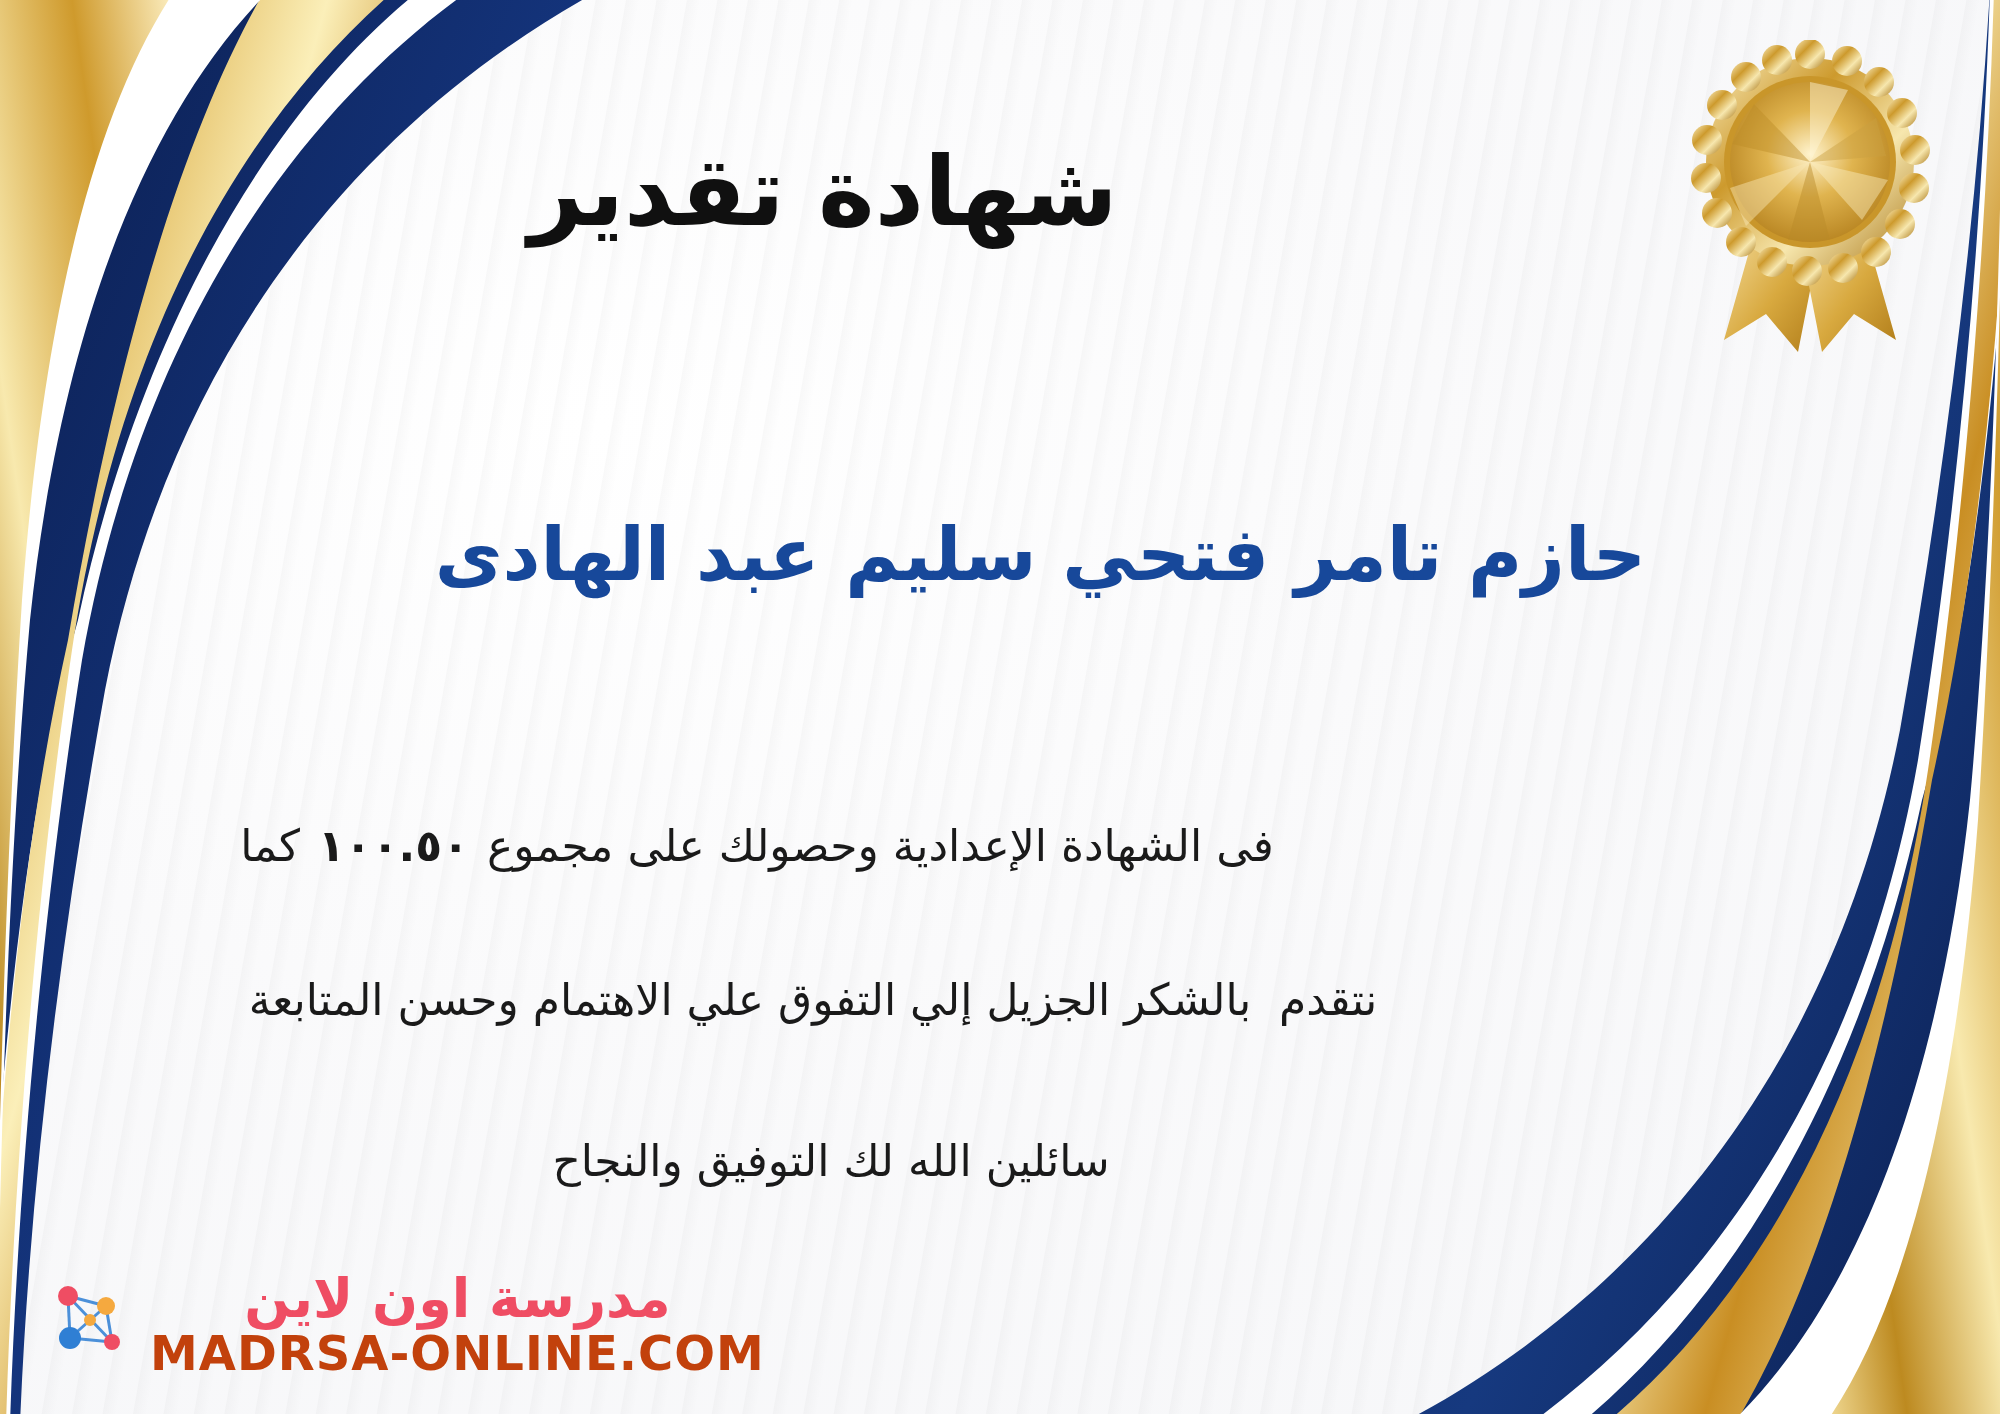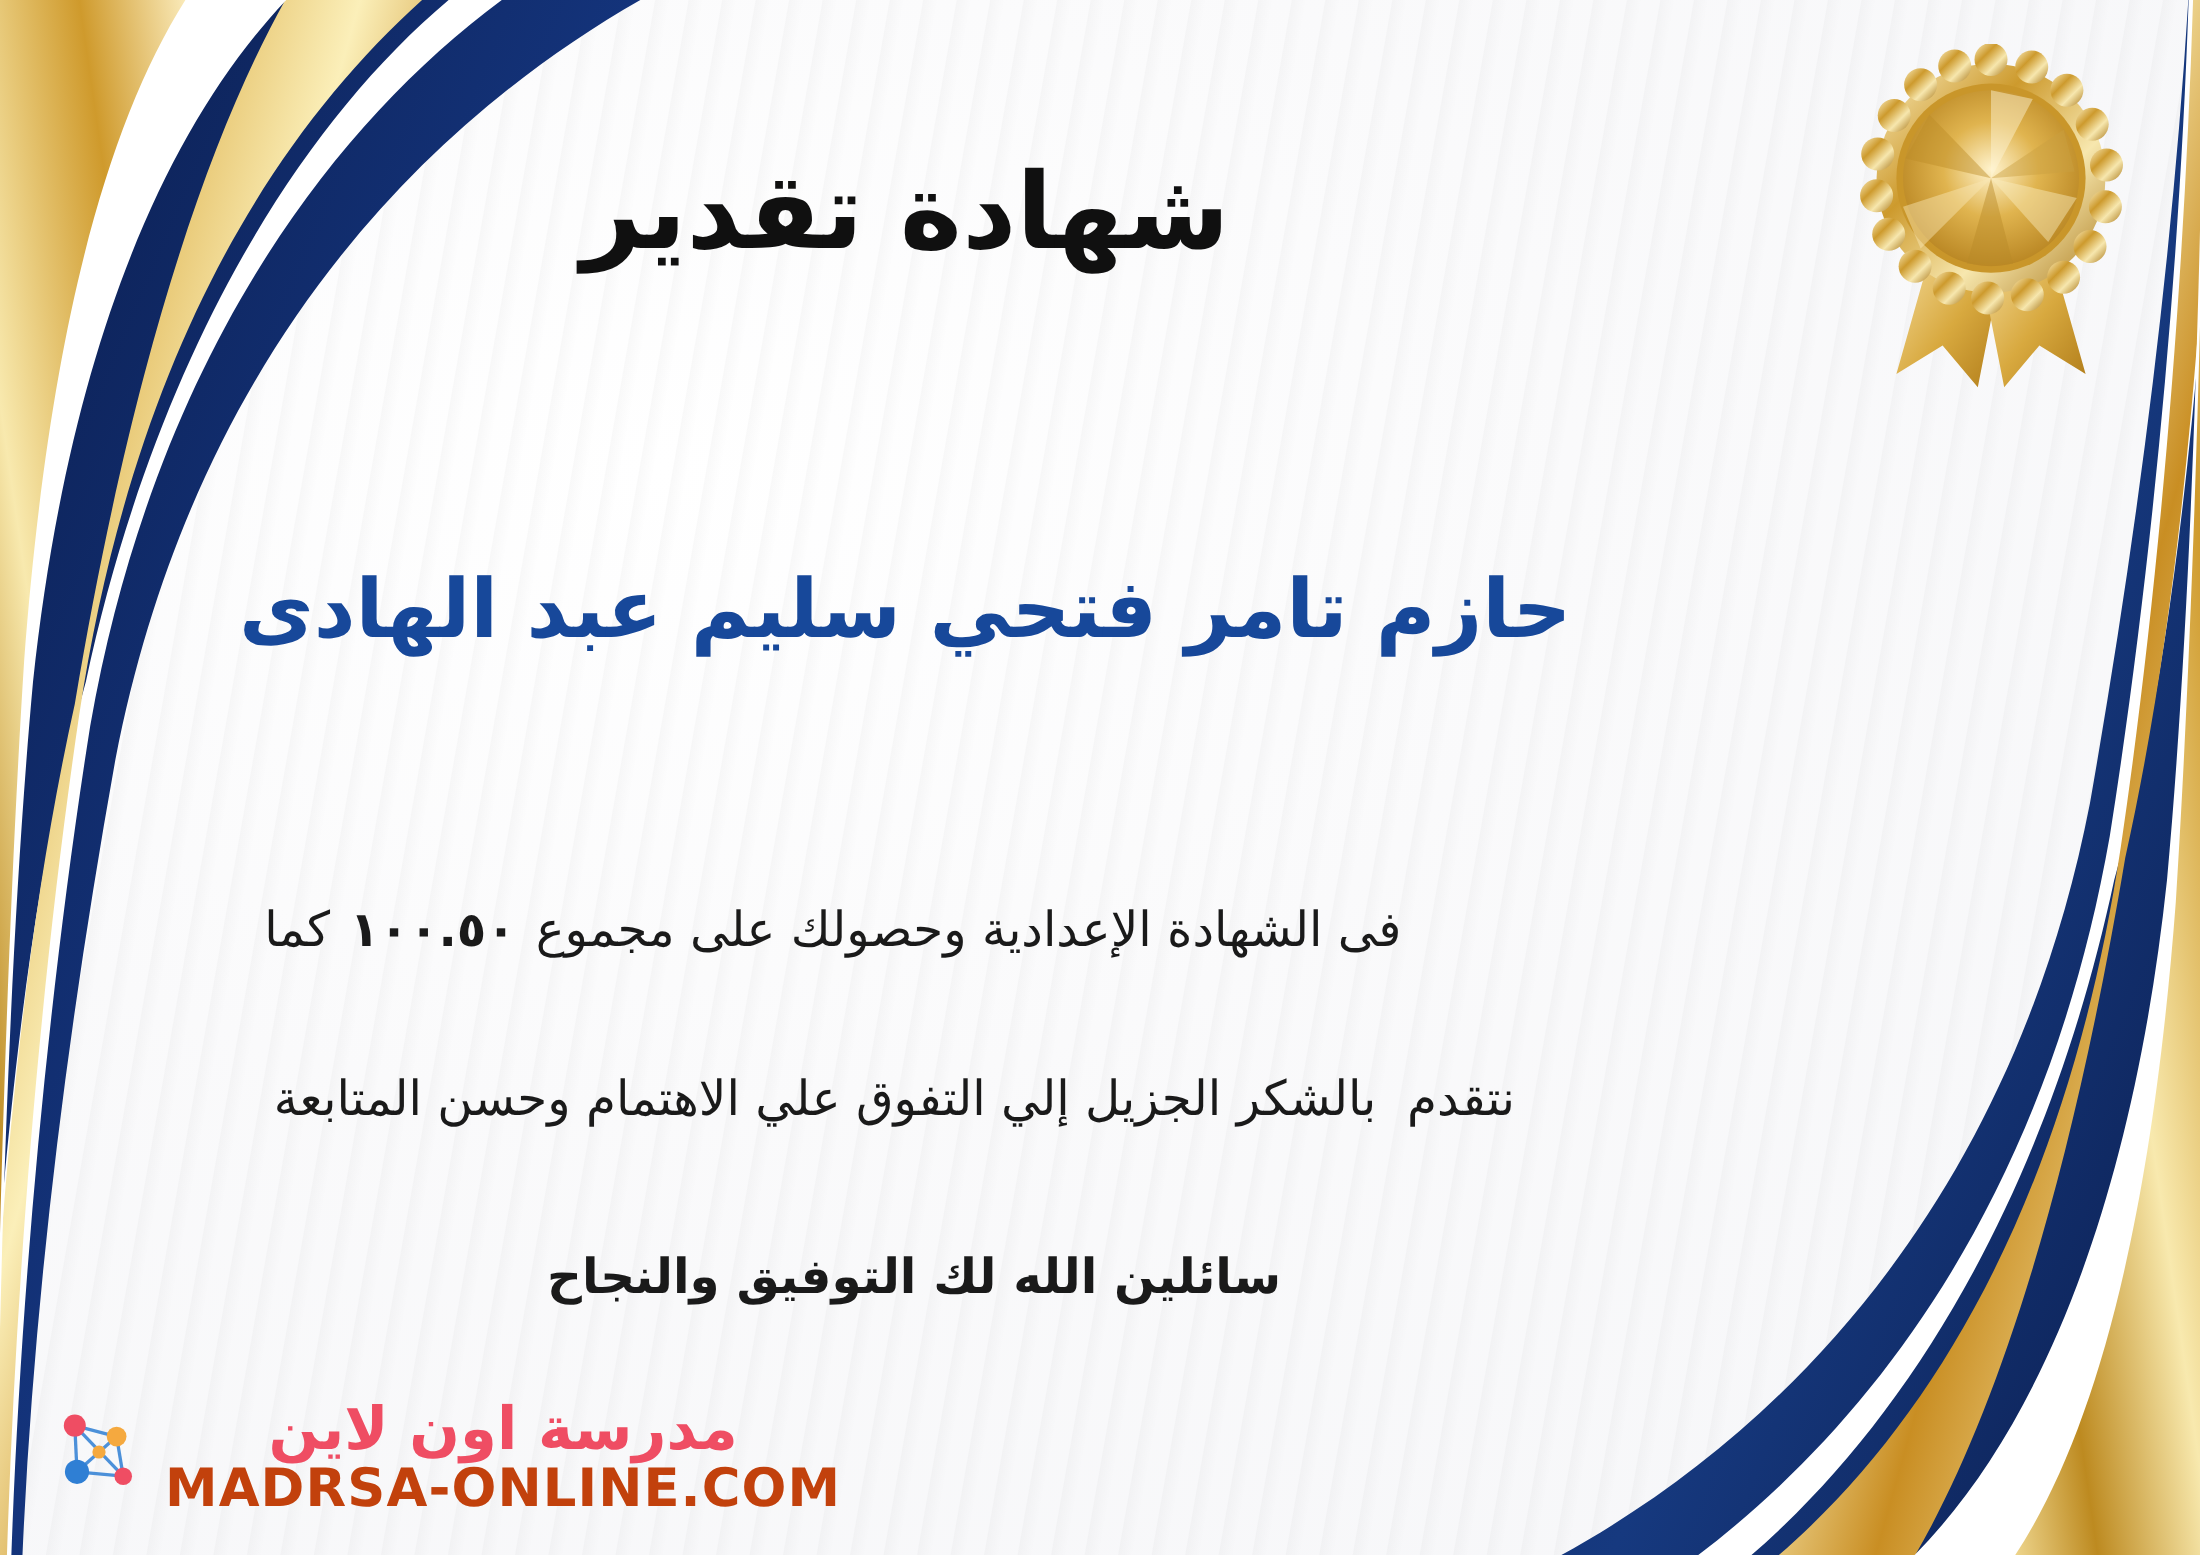--- a/index.html
+++ b/index.html
@@ -93,20 +93,21 @@
 
   .recipient-name {
     position: absolute;
     top: 510px;
     left: 0;
     right: 0;
     font-size: 74px;
     font-weight: bold;
     color: #17489a;
     line-height: 1.2;
+    text-align: right;
   }
 
   .body-text {
     position: absolute;
     top: 730px;
     left: 200px;
     right: 220px;
     font-size: 44px;
     color: #1a1a1a;
     line-height: 1.75;
@@ -124,21 +125,21 @@
     font-weight: 600;
   }
 
   .closing-text {
     position: absolute;
     top: 1135px;
     left: 0;
     right: 0;
     font-size: 44px;
     color: #1a1a1a;
-    font-weight: 700;
+    font-weight: 400;
     padding-left: 16px;
   }
 
   
   .brand {
     position: absolute;
     bottom: 36px;
     left: 40px;
     display: flex;
     align-items: center;

